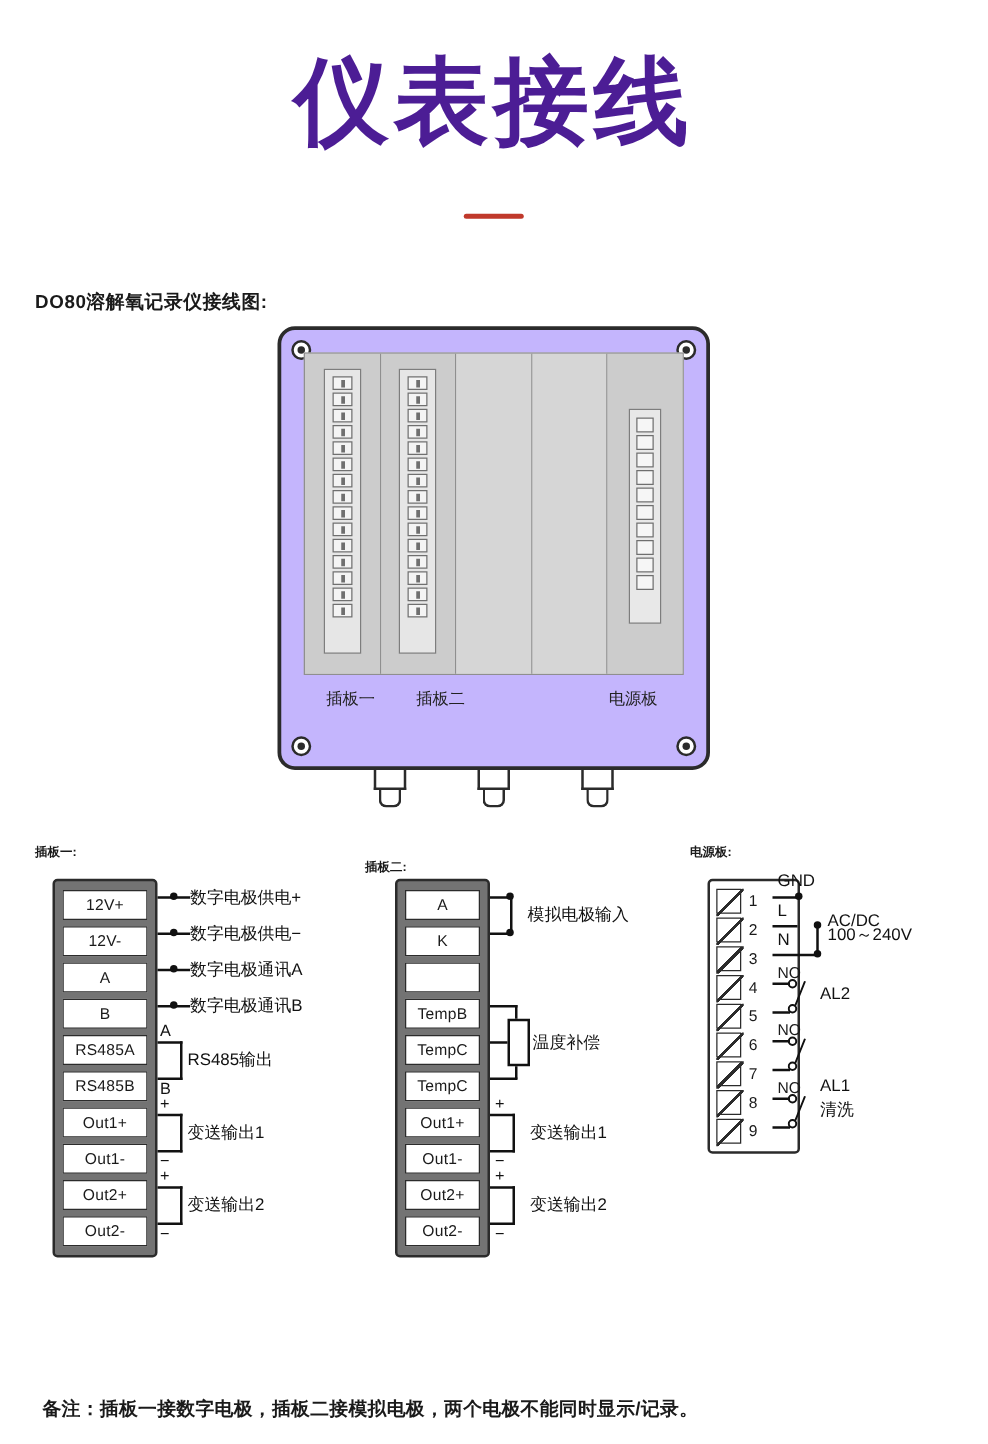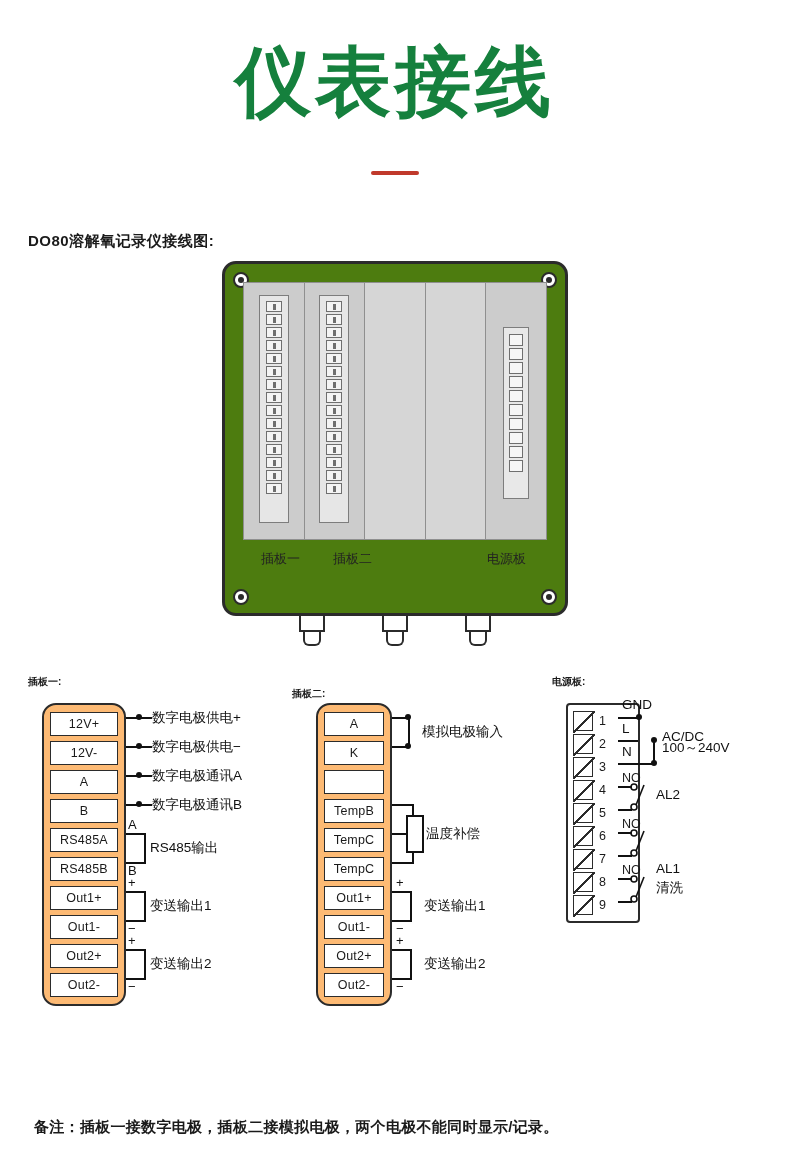--- a/index.html
+++ b/index.html
@@ -10,21 +10,21 @@
     color:#1a1a1a;
     position:relative;
     overflow:hidden;
   }
   .page-title {
     text-align:center;
     font-size:76px;
     font-weight:bold;
     letter-spacing:4px;
     padding-top:38px;
-    color:#15803d;
+    color:#4c1d95;
     line-height:1.15;
   }
   .title-rule {
     width:48px; height:4px;
     background:#c0392b;
     margin:46px auto 0 auto;
     border-radius:2px;
   }
   .caption {
     margin:57px 0 0 28px;
@@ -33,21 +33,21 @@
     letter-spacing:0.5px;
   }
 
   
   .enclosure-wrap { position:relative; width:790px; height:420px; }
   .enclosure {
     position:absolute; left:222px; top:10px;
     width:346px; height:355px;
     border:3px solid #2b2b2b;
     border-radius:14px;
-    background:#4d7c0f;
+    background:#c4b5fd;
     box-sizing:border-box;
   }
   .screw {
     position:absolute; width:16px; height:16px;
     border:2px solid #2b2b2b; border-radius:50%;
     background:#ffffff; box-sizing:border-box;
   }
   .screw::after{
     content:""; position:absolute; left:3px; top:3px;
     width:6px; height:6px; border-radius:50%;
@@ -157,22 +157,22 @@
     position:absolute;
     font-size:10px; font-weight:bold;
   }
   .bt1{ left:28px; top:0; }
   .bt2{ left:292px; top:0;margin-top:12px; }
   .bt3{ left:552px; top:0; }
 
   .tblock {
     position:absolute;
     border:2px solid #2b2b2b;
-    border-radius:14px;
-    background:#fdba74;
+    border-radius:4px;
+    background:#737373;
     box-sizing:border-box;
     padding:7px 6px;
   }
   .tb1{ left:42px; top:28px; width:84px; }
   .tb2{ left:316px; top:28px; width:76px; }
 
   .term {
     width:100%; height:24px;
     border:1.6px solid #2b2b2b;
     background:#fff;

